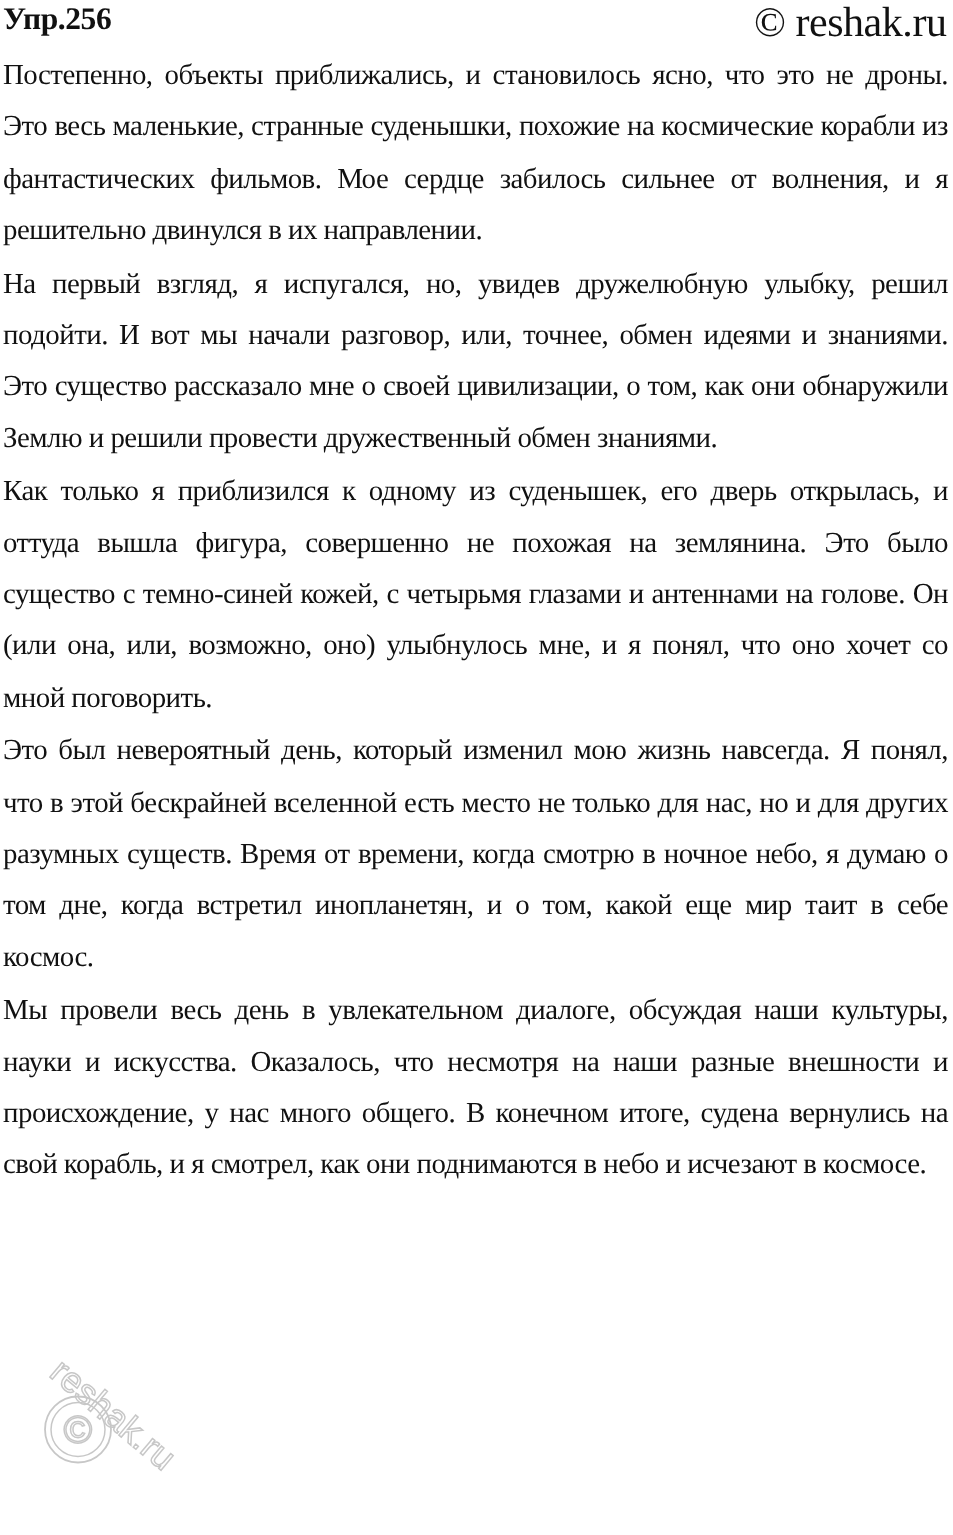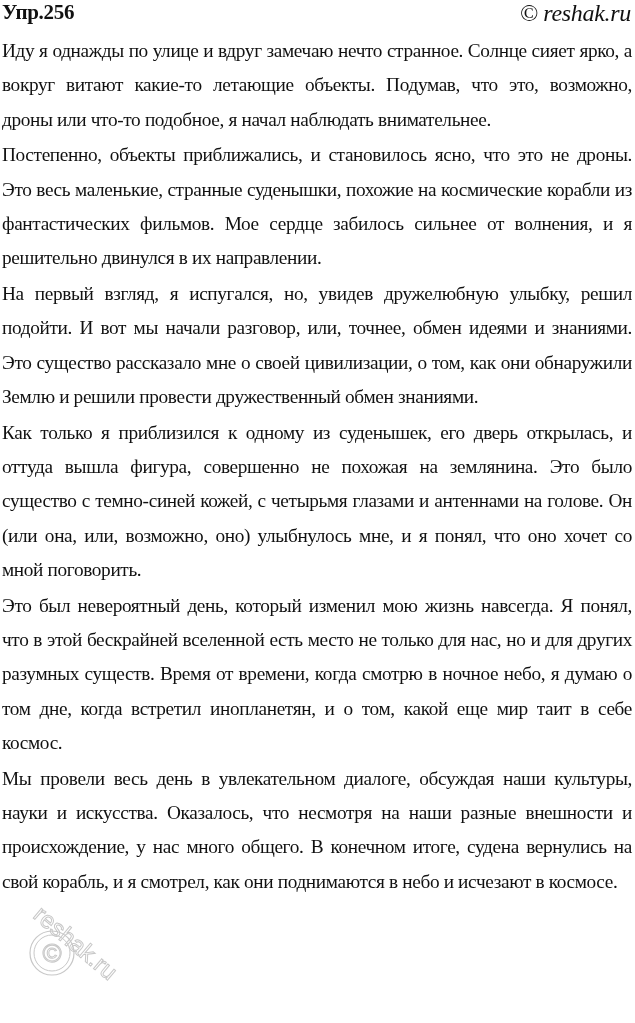--- a/index.html
+++ b/index.html
@@ -5,42 +5,41 @@
   html, body { margin: 0; padding: 0; background: #ffffff; }
   body {
     width: 635px; height: 1023px; overflow: hidden; position: relative;
     font-family: "Liberation Serif", serif; color: #111111;
   }
   .header {
     position: absolute; left: 2px; right: 4px; top: 0; height: 26px;
     display: flex; justify-content: space-between; align-items: flex-start;
   }
   .title { font-weight: bold; font-size: 21px; letter-spacing: -0.3px; }
-  .site { font-size: 24px; letter-spacing: -0.3px; font-style: italic; }
+  .site { font-size: 28px; letter-spacing: -0.3px; }
   .content { position: absolute; left: 2px; right: 3px; top: 34px; }
   .para {
     font-size: 19.3px; line-height: 34.3px; text-align: justify;
     margin: 0 0 1.5px 0; letter-spacing: -0.35px; word-spacing: 0px;
     transform-origin: left top;
   }
   .watermark {
     position: absolute; left: 14px; top: 885px; width: 120px; height: 110px;
     pointer-events: none; opacity: 0.55;
   }
 </style>
 </head>
 <body>
 
 <div class="header">
   <span class="title">Упр.256</span>
   <span class="site">© reshak.ru</span>
 </div>
 
 <div class="content">
-  <p class="para">Иду я однажды по улице и вдруг замечаю нечто странное. Солнце сияет ярко, а вокруг витают какие-то летающие объекты. Подумав, что это, возможно, дроны или что-то подобное, я начал наблюдать внимательнее.</p>
   <p class="para">Постепенно, объекты приближались, и становилось ясно, что это не дроны. Это весь маленькие, странные суденышки, похожие на космические корабли из фантастических фильмов. Мое сердце забилось сильнее от волнения, и я решительно двинулся в их направлении.</p>
   <p class="para">На первый взгляд, я испугался, но, увидев дружелюбную улыбку, решил подойти. И вот мы начали разговор, или, точнее, обмен идеями и знаниями. Это существо рассказало мне о своей цивилизации, о том, как они обнаружили Землю и решили провести дружественный обмен знаниями.</p>
   <p class="para">Как только я приблизился к одному из суденышек, его дверь открылась, и оттуда вышла фигура, совершенно не похожая на землянина. Это было существо с темно-синей кожей, с четырьмя глазами и антеннами на голове. Он (или она, или, возможно, оно) улыбнулось мне, и я понял, что оно хочет со мной поговорить.</p>
   <p class="para">Это был невероятный день, который изменил мою жизнь навсегда. Я понял, что в этой бескрайней вселенной есть место не только для нас, но и для других разумных существ. Время от времени, когда смотрю в ночное небо, я думаю о том дне, когда встретил инопланетян, и о том, какой еще мир таит в себе космос.</p>
   <p class="para">Мы провели весь день в увлекательном диалоге, обсуждая наши культуры, науки и искусства. Оказалось, что несмотря на наши разные внешности и происхождение, у нас много общего. В конечном итоге, судена вернулись на свой корабль, и я смотрел, как они поднимаются в небо и исчезают в космосе.</p>
 </div>
 
 <div class="watermark">
   <svg width="120" height="110" viewBox="0 0 120 110">
     <circle cx="38" cy="68" r="22" fill="none" stroke="#9a9a9a" stroke-width="1.2"></circle>

